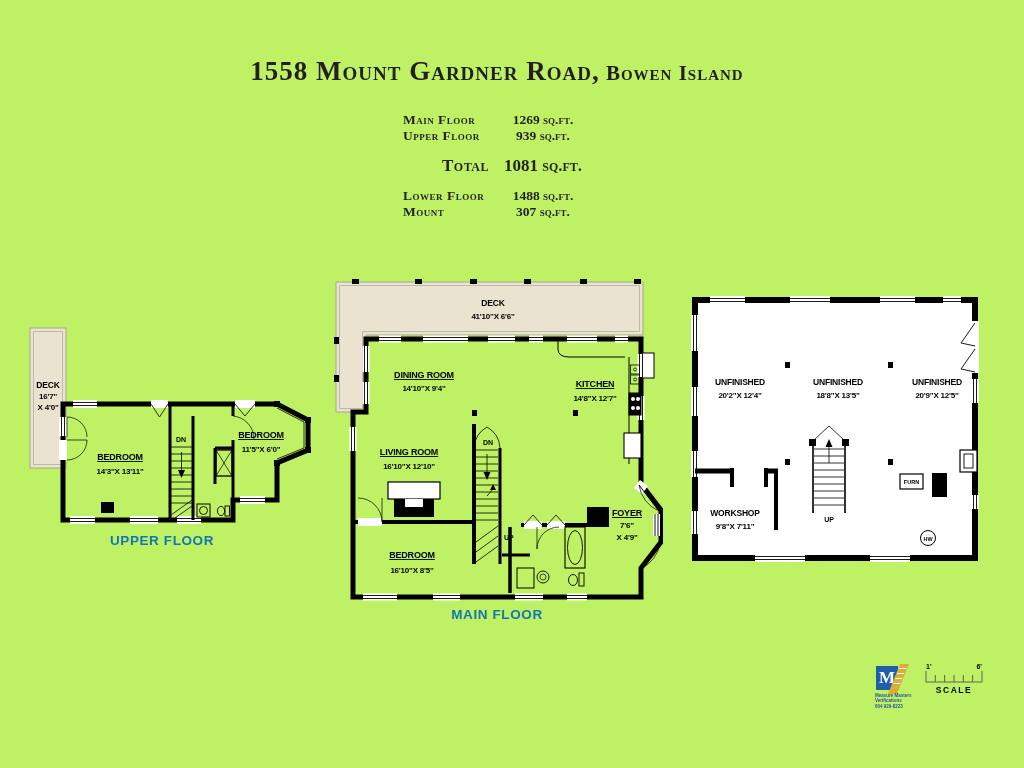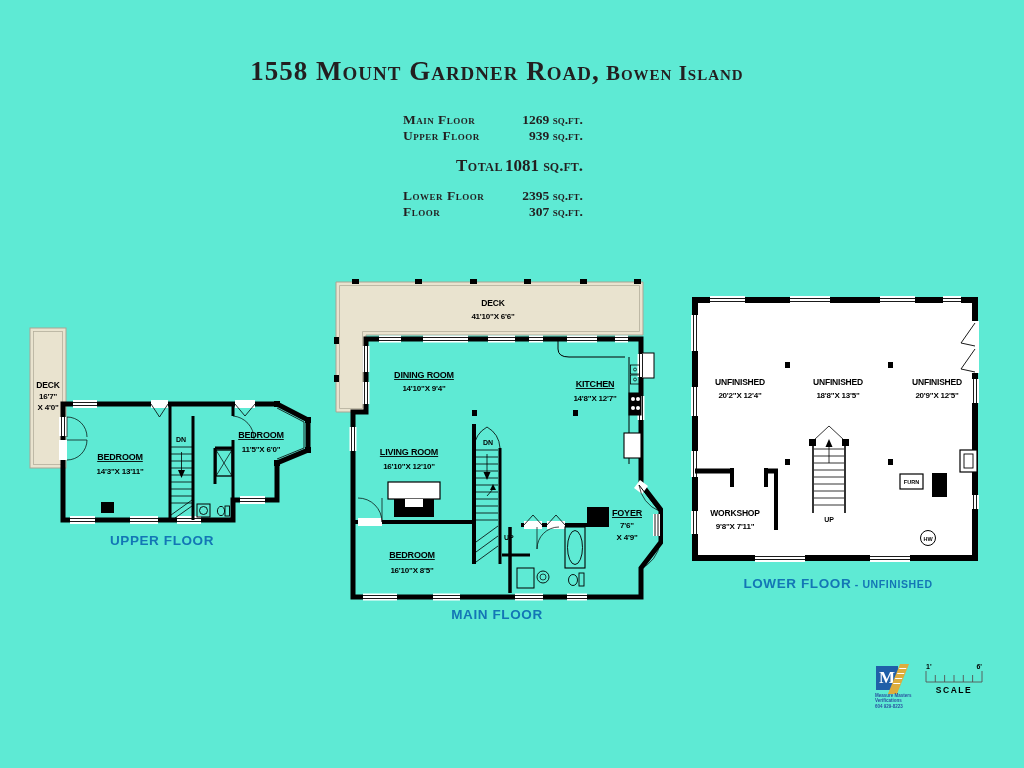--- a/index.html
+++ b/index.html
@@ -1,31 +1,31 @@
 <!DOCTYPE html>
 <html><head>
 <meta charset="utf-8">
 <style>
   html,body{margin:0;padding:0;background:#ffffff;}
-  .page{position:relative;width:1024px;height:768px;background:#5eead4;overflow:hidden;
+  .page{position:relative;width:1024px;height:768px;background:#bef264;overflow:hidden;
         font-family:"Liberation Sans",sans-serif;}
   
   .title{position:absolute;left:0;top:56px;width:994px;text-align:center;
          font-family:"Liberation Serif",serif;font-variant:small-caps;
          font-weight:600;color:#231f20;letter-spacing:1px;font-size:27px;}
   .title .city{font-size:21px;}
   
   .areas{position:absolute;left:403px;top:112px;width:180px;
          font-family:"Liberation Serif",serif;font-variant:small-caps;
          font-weight:600;color:#231f20;font-size:13.5px;}
   .areas .row{display:flex;line-height:16px;}
   .areas .row .lbl{flex:1;text-align:left;letter-spacing:.5px;}
-  .areas .row .val{width:80px;text-align:right;}
+  .areas .row .val{width:80px;text-align:center;}
   .areas .row.total{line-height:21px;font-size:17px;margin:11px 0 12px 0;}
-  .areas .row.total .lbl{text-align:right;}
+  .areas .row.total .lbl{text-align:right;margin-right:14px;}
   
   .caption{position:absolute;text-align:center;color:#1376b5;font-weight:bold;
            font-size:13.5px;letter-spacing:.6px;}
   .caption .suffix{font-size:10.5px;}
   
   svg text{font-family:"Liberation Sans",sans-serif;font-weight:bold;fill:#000;}
   text.rn{font-size:9px;text-decoration:underline;letter-spacing:-.2px;}
   text.rn2{font-size:8.5px;letter-spacing:-.2px;}
   text.rd{font-size:8px;letter-spacing:-.2px;}
   text.sm{font-size:7px;}
@@ -63,24 +63,24 @@
     <div class="row">
       <span class="lbl">Upper Floor</span>
       <span class="val">939 sq.ft.</span>
     </div>
     <div class="row total">
       <span class="lbl">Total</span>
       <span class="val">1081 sq.ft.</span>
     </div>
     <div class="row">
       <span class="lbl">Lower Floor</span>
-      <span class="val">2395 sq.ft.</span>
+      <span class="val">1488 sq.ft.</span>
     </div>
     <div class="row">
-      <span class="lbl">Floor</span>
+      <span class="lbl">Mount</span>
       <span class="val">307 sq.ft.</span>
     </div>
   </div>
 
   <svg style="position:absolute;left:25px;top:320px" width="292" height="212" viewBox="0 0 292 212">
 
     <g>
       <rect x="5" y="8" width="36" height="140" fill="#e9e3cf" stroke="#a9a493" stroke-width="1"></rect>
       <rect x="8.5" y="11.5" width="29" height="133" class="deckline"></rect>
       <text class="rn2" x="23" y="68" text-anchor="middle">DECK</text>
@@ -443,23 +443,20 @@
 
     <text class="rn2" x="52" y="94" text-anchor="middle">UNFINISHED</text>
     <text class="rd" x="52" y="107" text-anchor="middle">20'2"X  12'4"</text>
     <text class="rn2" x="150" y="94" text-anchor="middle">UNFINISHED</text>
     <text class="rd" x="150" y="107" text-anchor="middle">18'8"X  13'5"</text>
     <text class="rn2" x="249" y="94" text-anchor="middle">UNFINISHED</text>
     <text class="rd" x="249" y="107" text-anchor="middle">20'9"X  12'5"</text>
     <text class="rn2" x="47" y="225" text-anchor="middle">WORKSHOP</text>
     <text class="rd" x="47" y="238" text-anchor="middle">9'8"X  7'11"</text>
   </svg>
-  <div class="caption" style="left:713px;top:576px;width:250px">
-    <span>LOWER FLOOR</span><span class="suffix"> - UNFINISHED</span>
-  </div>
 
   <div class="logo">
     <div class="sq">M</div>
     <div class="ruler">
         <i></i>
         <i></i>
         <i></i>
         <i></i>
       </div>
     <div class="t">

